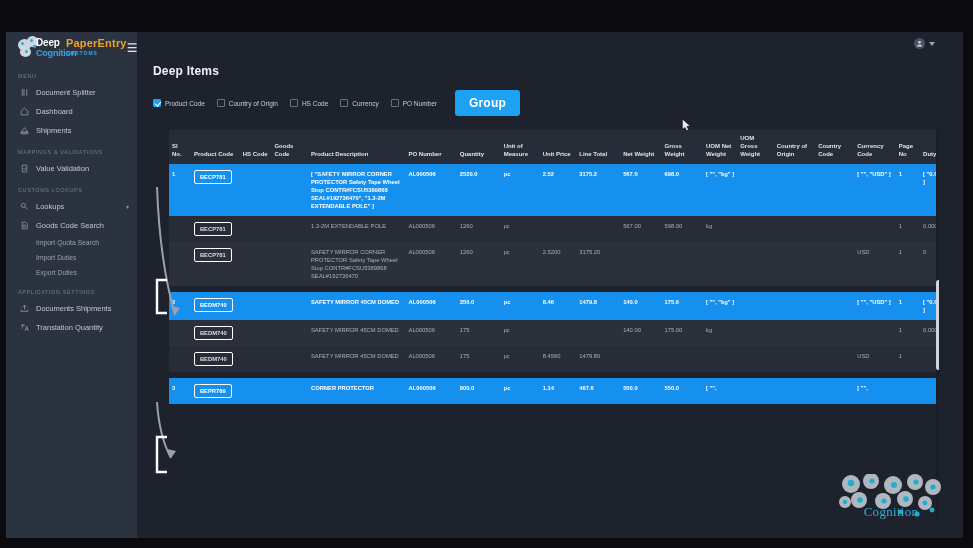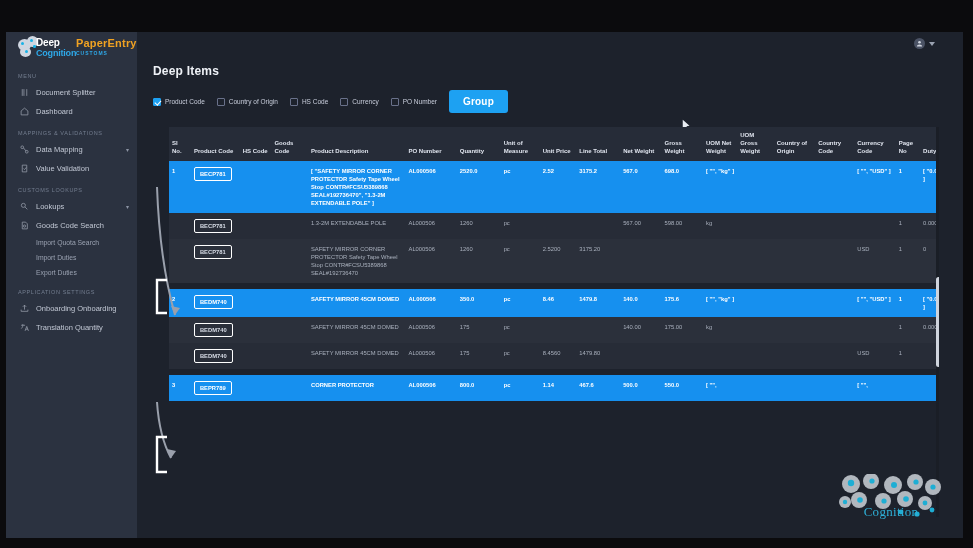--- a/index.html
+++ b/index.html
@@ -26,21 +26,21 @@
   .brand-logo { position:relative; width:44px; height:26px; flex:none; }
   .blob { position:absolute; border-radius:50%; background:#cfd6e0; }
   .dot  { position:absolute; border-radius:50%; background:#19b2e6; }
   .brand-dc {
     position:absolute; left:20px; top:3px; font-size:10px; font-weight:bold; color:#ffffff;
     letter-spacing:-.2px; line-height:10px;
   }
   .brand-dc small { display:block; color:#2ea8e8; font-size:9px; }
   .brand-paperentry {
     font-size:11px; font-weight:bold; color:#f0a222; letter-spacing:.2px; line-height:10px;
-    margin-left:16px;
+    margin-left:6px;
   }
   .brand-paperentry em { display:block; font-style:normal; font-size:5px; color:#2ea8e8; letter-spacing:1px; }
   .hamburger { margin-left:auto; margin-right:8px; color:#dfe3ea; font-size:12px; line-height:12px; }
 
   .nav-section {
     font-size:5.5px; letter-spacing:.6px; color:#737d8f; padding:9px 0 4px 12px; text-transform:uppercase;
   }
   .nav-item {
     display:flex; align-items:center; gap:7px; padding:5px 8px 5px 14px;
     font-size:7.5px; color:#c2c8d4; position:relative; cursor:pointer;
@@ -66,21 +66,21 @@
 
   .filters { display:flex; align-items:center; gap:12px; margin-top:12px; }
   .cbox { display:flex; align-items:center; gap:4px; font-size:6.5px; color:#c8cddb; cursor:pointer; }
   .checkbox { width:8px; height:8px; border:1px solid #69718a; border-radius:1px; background:transparent; flex:none; }
   .checkbox.checked { background:#1da1f2; border-color:#1da1f2; position:relative; }
   .checkbox.checked:after {
     content:""; position:absolute; left:2px; top:0px; width:2.5px; height:5px;
     border:solid #fff; border-width:0 1.2px 1.2px 0; transform:rotate(42deg);
   }
   .group-btn {
-    margin-left:0; background:#1da1f2; color:#fff; font-size:10px; font-weight:bold;
+    margin-left:6px; background:#1da1f2; color:#fff; font-size:12px; font-weight:bold;
     padding:6px 14px; border-radius:3px; border:none; cursor:pointer; letter-spacing:.2px;
   }
   .cursor-arrow { position:absolute; left:545px; top:85px; width:9px; height:12px; }
   .cursor-arrow svg { width:9px; height:12px; fill:#e9edf3; }
 
   
   .table-wrap {
     margin:14px 12px 0 16px; position:relative; height:390px; overflow:hidden;
     background:#1d222c;
   }
@@ -164,33 +164,30 @@
       <span>Document Splitter</span>
     </div>
     <div class="nav-item">
       <span class="ic">
         <svg viewBox="0 0 16 16">
             <path d="M2 7l6-5 6 5v7H2z"></path>
           </svg>
       </span>
       <span>Dashboard</span>
     </div>
+    <div class="nav-item">
+      <span class="ic">
+        <svg viewBox="0 0 16 16">
+            <path d="M2 11l6-8 6 8zM2 11h12v3H2z"></path>
+          </svg>
+      </span>
+      <span>Shipments</span>
+    </div>
 
     <div class="nav-section">MAPPINGS &amp; VALIDATIONS</div>
-    <div class="nav-item">
-      <span class="ic">
-        <svg viewBox="0 0 16 16">
-            <circle cx="4" cy="4" r="2.4"></circle>
-            <circle cx="12" cy="12" r="2.4"></circle>
-            <path d="M6 5l5 6"></path>
-          </svg>
-      </span>
-      <span>Data Mapping</span>
-      <span class="chev">▾</span>
-    </div>
     <div class="nav-item">
       <span class="ic">
         <svg viewBox="0 0 16 16">
             <path d="M4 2h8v12H4z"></path>
             <path d="M6 8l2 2 3-4"></path>
           </svg>
       </span>
       <span>Value Validation</span>
     </div>
 
@@ -219,21 +216,21 @@
     <div class="nav-sub">Export Duties</div>
 
     <div class="nav-section">APPLICATION SETTINGS</div>
     <div class="nav-item">
       <span class="ic">
         <svg viewBox="0 0 16 16">
             <path d="M2 10v3h12v-3"></path>
             <path d="M8 2v8M5 5l3-3 3 3"></path>
           </svg>
       </span>
-      <span>Onboarding Onboarding</span>
+      <span>Documents Shipments</span>
     </div>
     <div class="nav-item">
       <span class="ic">
         <svg viewBox="0 0 16 16">
             <path d="M2 4h7M5 2v2c0 4-3 6-3 6"></path>
             <path d="M9 14l3-8 3 8M10 11h4"></path>
           </svg>
       </span>
       <span>Translation Quantity</span>
     </div>

